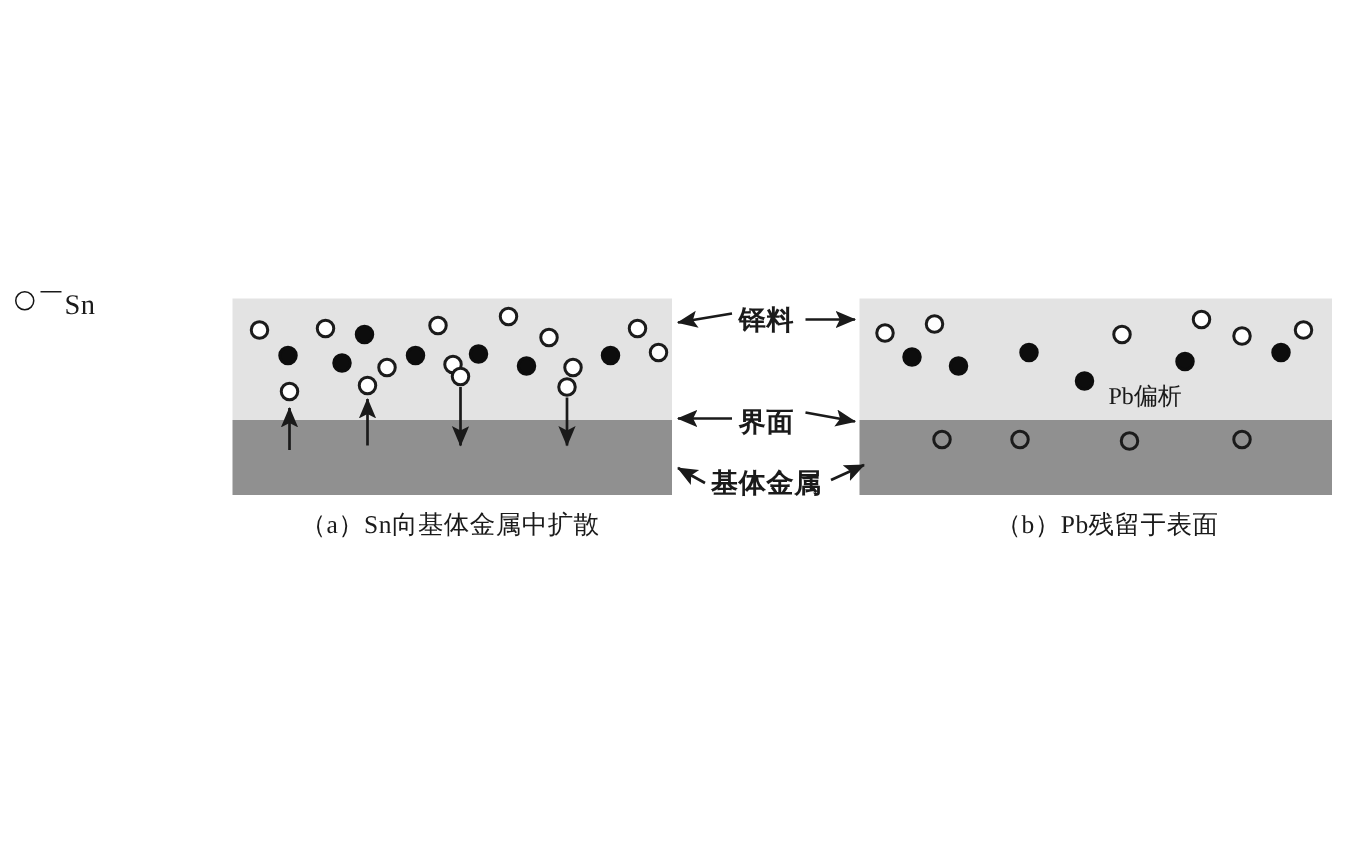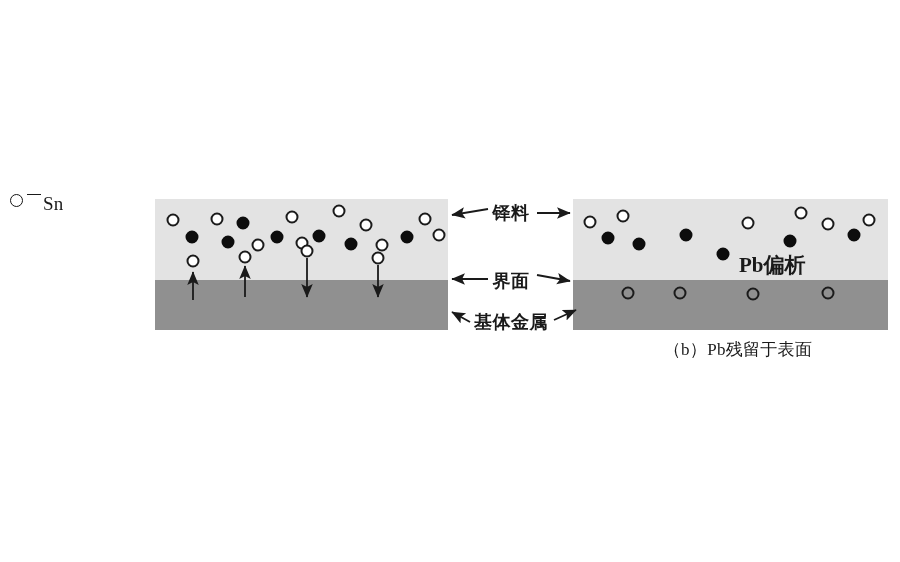--- a/index.html
+++ b/index.html
@@ -99,24 +99,24 @@
     border: 2px solid #0d0d0d;
   }
   .atom.sn-in-base {
     background: #909090;
     border: 2px solid #1b1b1b;
   }
 
   .inline-note {
     position: absolute;
     transform: translate(0, -50%);
-    font-size: 21px;
+    font-size: 16px;
     white-space: nowrap;
     font-family: "Liberation Serif", "DejaVu Serif", serif;
-    font-weight: 700;
+    font-weight: 400;
   }
 
   .center-labels { position: absolute; left: 0; top: 0; }
   .center-label {
     position: absolute;
     transform: translate(-50%, -50%);
     font-size: 18px;
     white-space: nowrap;
     font-weight: 700;
     letter-spacing: 0.5px;
@@ -170,20 +170,21 @@
       <div class="atom pb" style="left: 196px; top: 45px;"></div>
       <div class="atom sn" style="left: 227px; top: 46px;"></div>
       <div class="atom pb" style="left: 252px; top: 38px;"></div>
       <div class="atom sn" style="left: 270px; top: 20px;"></div>
       <div class="atom sn" style="left: 284px; top: 36px;"></div>
       <div class="atom sn" style="left: 38px; top: 62px;"></div>
       <div class="atom sn" style="left: 90px; top: 58px;"></div>
       <div class="atom sn" style="left: 152px; top: 52px;"></div>
       <div class="atom sn" style="left: 223px; top: 59px;"></div>
     </div>
+  <div class="caption" id="caption-a" style="left: 300px; top: 338px;">（a）Sn向基体金属中扩散</div>
 
   <div class="panel" id="panel-b" style="left: 573px; top: 199px; width: 315px; height: 131px;">
     <div class="layer solder" style="height: 81px; background: rgb(227, 227, 227);"></div>
     <div class="layer base" style="top: 81px; height: 50px; background: rgb(144, 144, 144);"></div>
     <div class="inline-note" id="note-b" style="left: 166px; top: 66px;">Pb偏析</div>
   <div class="atom sn" style="left: 17px; top: 23px;"></div>
       <div class="atom pb" style="left: 35px; top: 39px;"></div>
       <div class="atom sn" style="left: 50px; top: 17px;"></div>
       <div class="atom pb" style="left: 66px; top: 45px;"></div>
       <div class="atom pb" style="left: 113px; top: 36px;"></div>

